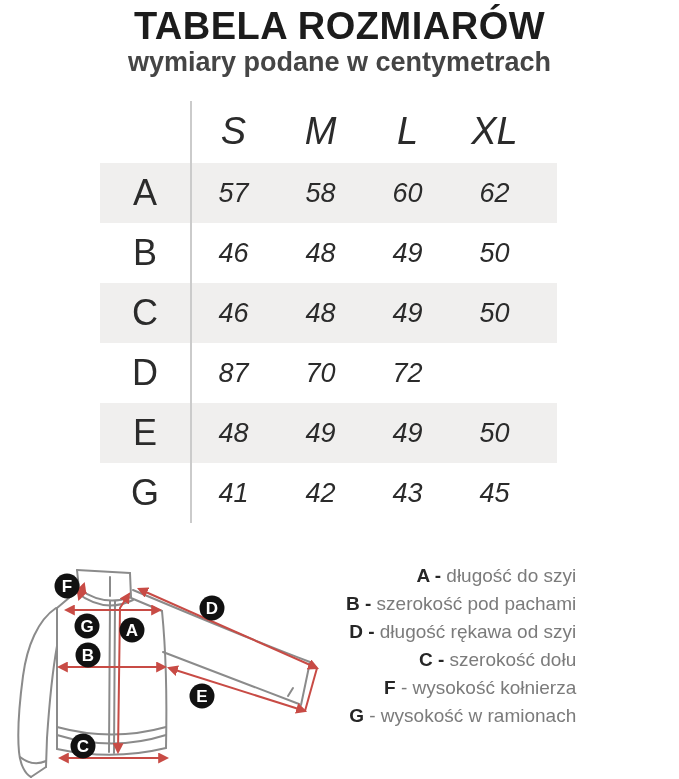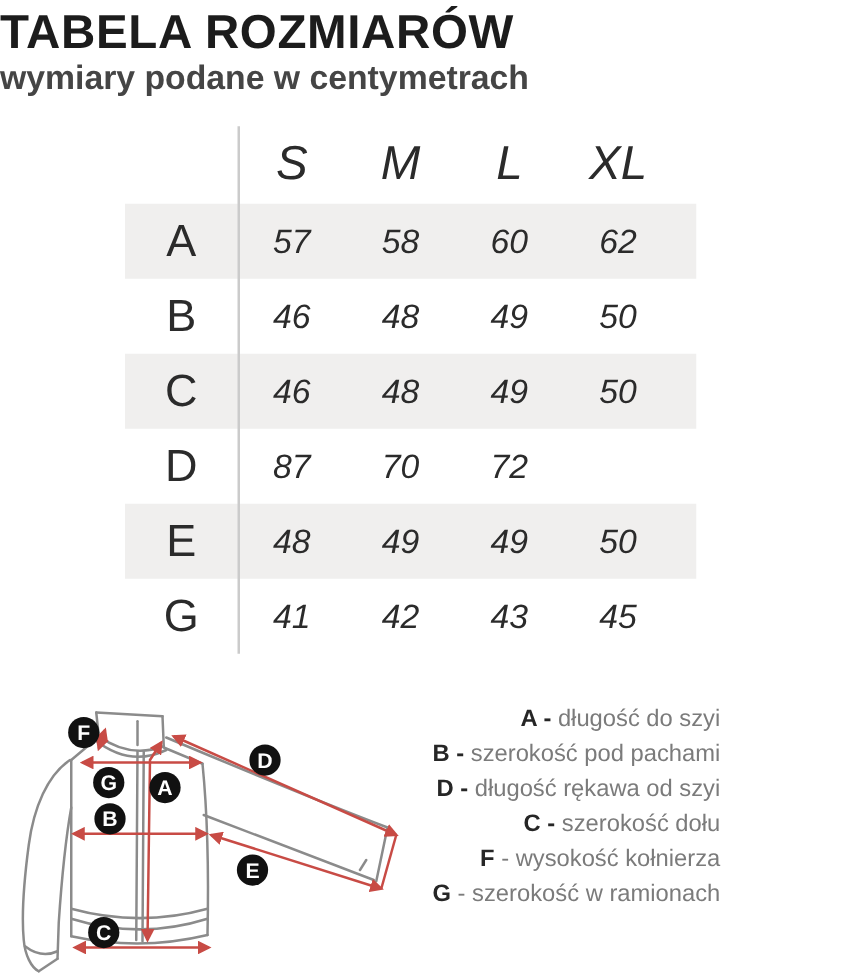--- a/index.html
+++ b/index.html
@@ -1,21 +1,21 @@
 <!DOCTYPE html>
 <html><head>
 <meta charset="utf-8">
 <style>
   html,body{margin:0;padding:0;background:#ffffff;}
   body{
     width:679px;height:779px;overflow:hidden;
     font-family:"Liberation Sans",sans-serif;
     -webkit-font-smoothing:antialiased;
   }
-  .header{padding-top:6px;}
+  .header{text-align:center;padding-top:6px;}
   .title{font-size:38px;font-weight:700;letter-spacing:.5px;color:#1c1c1c;line-height:40px;}
   .subtitle{font-size:27px;font-weight:700;color:#454545;line-height:30px;margin-top:1px;}
 
   .table-wrap{position:relative;margin:22px 0 0 100px;width:457px;}
   .vline{position:absolute;left:90px;top:2px;width:2px;height:422px;background:#cbcbcb;}
   .trow{display:grid;grid-template-columns:90px 87px 87px 87px 87px 19px;align-items:center;}
   .trow.head{height:64px;}
   .trow.data{height:60px;}
   .trow.gray{background:#f0efee;}
   .cell{text-align:center;color:#2b2b2b;}
@@ -169,17 +169,17 @@
         <text x="202" y="146">E</text>
       </g>
     </svg>
 
     <div class="legend">
       <div class="legend-item"><span class="l-bold">A -</span> <span class="l-text">długość do szyi</span></div>
       <div class="legend-item"><span class="l-bold">B -</span> <span class="l-text">szerokość pod pachami</span></div>
       <div class="legend-item"><span class="l-bold">D -</span> <span class="l-text">długość rękawa od szyi</span></div>
       <div class="legend-item"><span class="l-bold">C -</span> <span class="l-text">szerokość dołu</span></div>
       <div class="legend-item"><span class="l-bold">F</span> <span class="l-text">- wysokość kołnierza</span></div>
-      <div class="legend-item"><span class="l-bold">G</span> <span class="l-text">- szerokość w ramionach</span></div>
+      <div class="legend-item"><span class="l-bold">G</span> <span class="l-text">- wysokość w ramionach</span></div>
     </div>
 
   </div>
 </div>
 
 </body></html>

